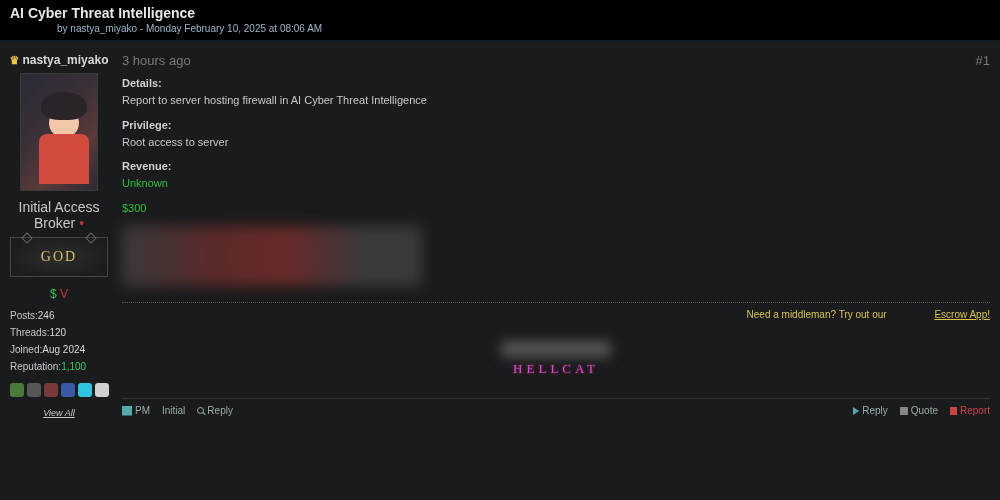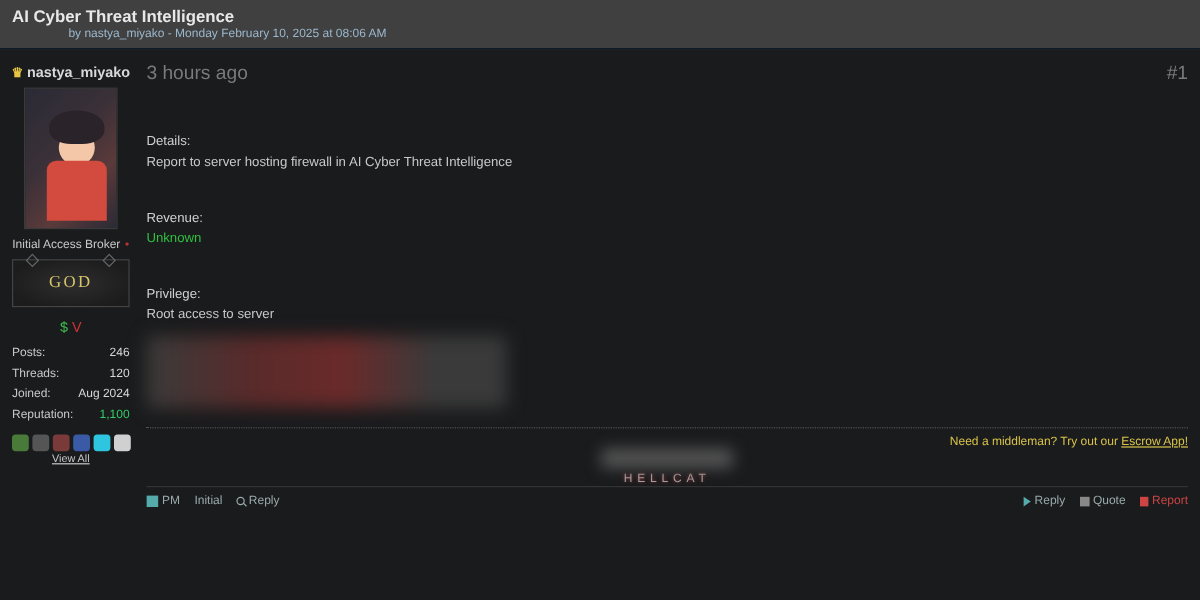--- a/index.html
+++ b/index.html
@@ -6,21 +6,21 @@
   body {
     background: #1a1b1d;
     color: #c8c8c8;
     font-family: Arial, Helvetica, sans-serif;
     font-size: 11px;
     width: 1000px;
     height: 500px;
     overflow: hidden;
   }
   .thread-header {
-    background: #404040;
+    background: #000000;
     padding: 5px 10px 6px;
     border-bottom: 1px solid #0d1a28;
   }
   .thread-title {
     color: #e8e8e8;
     font-size: 14px;
     font-weight: bold;
   }
   .thread-byline {
     color: #9bb7cc;
@@ -60,21 +60,21 @@
     background:#f3c7a8;border-radius:50%;
   }
   .avatar::after{
     content:"";position:absolute;left:20px;top:18px;width:46px;height:28px;
     background:#2a232a;border-radius:50% 50% 40% 40%;
   }
   .avatar .shirt{
     position:absolute;left:18px;top:60px;width:50px;height:50px;
     background:#d34b3f;border-radius:8px 8px 0 0;
   }
-  .usertitle { color: #c8c8c8; font-size: 10px; margin-bottom: 4px; }
+  .usertitle { color: #c8c8c8; font-size: 14px; margin-bottom: 4px; }
   .usertitle .dot { color:#b33; margin-left:4px;}
   .rank-badge {
     width: 98px; height: 40px; margin: 6px auto;
     background: radial-gradient(ellipse at center,#2e2e2e 0%,#1c1c1c 80%);
     border: 1px solid #444;
     display:flex;align-items:center;justify-content:center;
     font-family: "Times New Roman", serif;
     letter-spacing: 2px;
     color:#d9c46a;
     font-size:14px;
@@ -84,69 +84,69 @@
     content:"";position:absolute;width:6px;height:6px;border:1px solid #666;transform:rotate(45deg);top:-4px;
   }
   .rank-badge::before{left:12px}
   .rank-badge::after{right:12px}
   .mini-icons { margin:10px 0 4px; font-size:12px; }
   .mini-icons .g{color:#3fbf4f}
   .mini-icons .r{color:#c33}
   .stats {
     width: 98px; margin: 6px auto 0; font-size:10px; text-align:left;
   }
-  .stats div{ display:flex; justify-content:space-between; padding:3px 0;}
+  .stats div{ display:flex; padding:3px 0;}
   .stats .v{ color:#d8d8d8;}
   .stats .rep{ color:#33cc66;}
   .achv {
     margin-top:8px;
     display:flex;justify-content:center;gap:3px;flex-wrap:wrap;
   }
   .achv span{
     width:14px;height:14px;display:inline-block;border-radius:3px;
   }
   .a1{background:#4a7a3a}.a2{background:#555}.a3{background:#3a5aa5}.a4{background:#2ec5e0}.a5{background:#d0d0d0}.a6{background:#7a3a3a}
-  .viewall { font-size:9px; color:#c8c8c8; text-decoration:underline; margin-top:1px; display:block;}
+  .viewall { font-size:9px; color:#c8c8c8; text-decoration:underline; margin-top:11px; display:block;font-style:italic;}
   .content {
     flex:1;
     padding: 0 10px 0 4px;
     display:flex;flex-direction:column;
   }
   .meta {
     display:flex;justify-content:space-between;
-    color:#7a7a7a;font-size:16px;
+    color:#7a7a7a;font-size:13px;
     margin-bottom:8px;
   }
   .meta a{color:#7a7a7a;text-decoration:none}
   .body p{ line-height:1.35; margin-bottom:2px;}
-  .lbl{ font-weight:normal; color:#d0d0d0;margin-top:32px;}
+  .lbl{ font-weight:bold; color:#d0d0d0;}
   .section{ margin-bottom:10px;}
   .green{ color:#2fbf3f;}
   .blur-block{
     width:300px;height:60px;margin-top:6px;
     background: linear-gradient(90deg,#3a3a3a 0%, #5a2a2a 30%, #6a2a2a 55%, #3a3a3a 80%);
     filter: blur(7px);
     border-radius:4px;
   }
   .divider{
     border:0;border-top:1px dotted #555;margin:16px 0 6px;
   }
   .escrow{
     text-align:right;color:#d9c34a;font-size:10px;
   }
-  .escrow a{color:#d9c34a;text-decoration:underline;}
+  .escrow a{color:#d9c34a;text-decoration:underline;margin-left:45px;}
   .sig{
     flex:1;
     display:flex;align-items:center;justify-content:center;flex-direction:column;
   }
   .sig-blur{
     width:110px;height:16px;background:#555;filter:blur(6px);border-radius:3px;margin-bottom:4px;
   }
   .sig-text{
-    font-family:Liberation Sans, sans-serif;letter-spacing:4px;color:#a3a3a3; font-size:10px;
+    font-family:Liberation Serif, serif;letter-spacing:4px;color:#d946ef; font-size:13px;
     text-shadow:0 0 3px #a33;
   }
   .post-foot{
     border-top:1px solid #333;
     display:flex;justify-content:space-between;align-items:center;
     padding:6px 0 2px;font-size:10px;
   }
   .foot-left,.foot-right{display:flex;gap:12px;align-items:flex-end;}
   .foot-item{color:#9aa;display:inline-flex;align-items:center;gap:3px;cursor:pointer;}
   .foot-item.rpt{color:#c44}
@@ -218,28 +218,29 @@
       <span>3 hours ago</span>
       <a>#1</a>
     </div>
 
     <div class="body">
       <div class="section">
         <p class="lbl">Details:</p>
         <p>Report to server hosting firewall in AI Cyber Threat Intelligence</p>
       </div>
       <div class="section">
+        <p class="lbl">Privilege:</p>
+        <p>Root access to server</p>
+      </div>
+      <div class="section">
         <p class="lbl">Revenue:</p>
         <p class="green">Unknown</p>
       </div>
       <div class="section">
-        <p class="lbl">Privilege:</p>
-        <p>Root access to server</p>
-      </div>
-      <div class="section">
+        <p class="green">$300</p>
       </div>
       <div class="blur-block"></div>
     </div>
 
     <hr class="divider">
     <div class="escrow">
       <span>Need a middleman? Try out our </span><a>Escrow App!</a>
     </div>
 
     <div class="sig">

